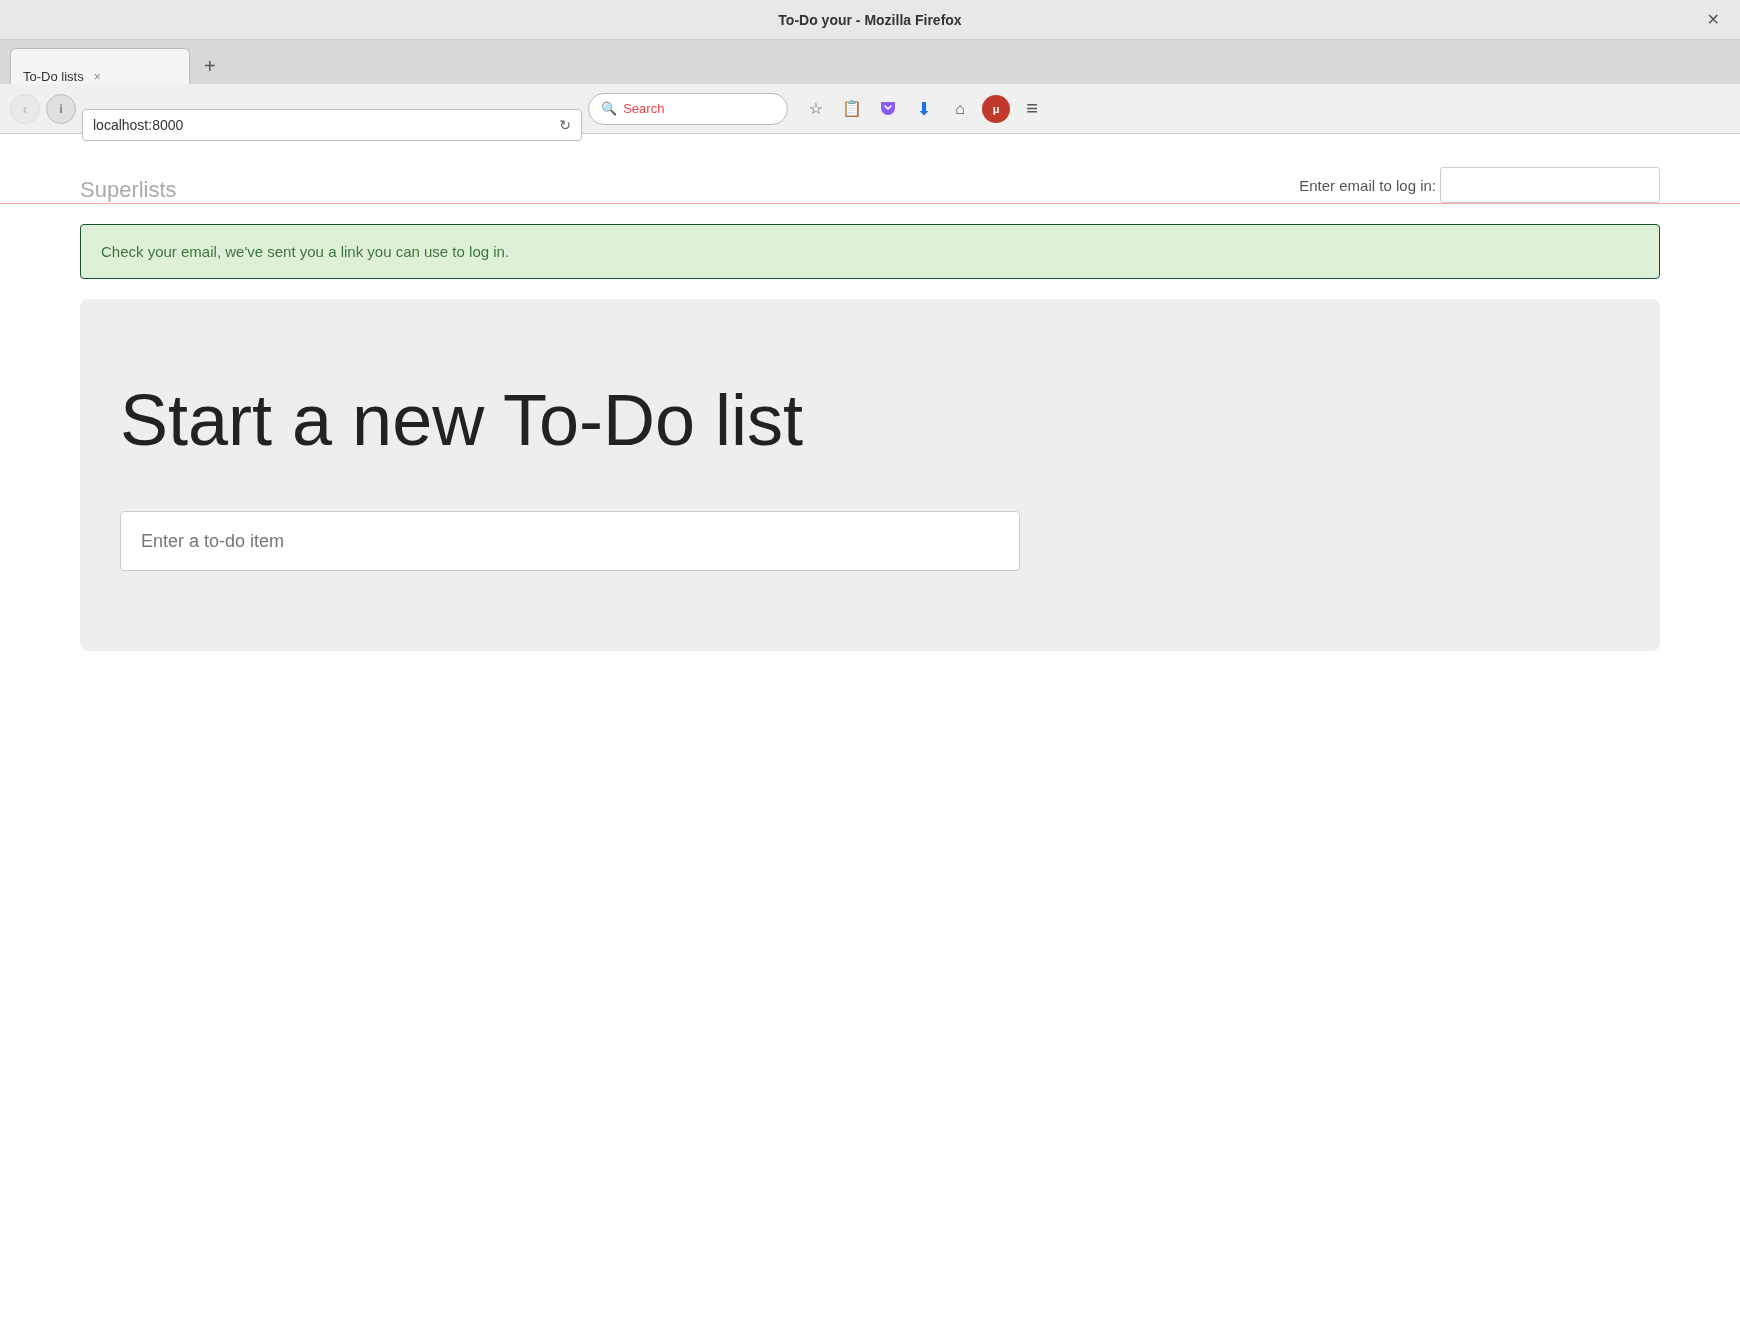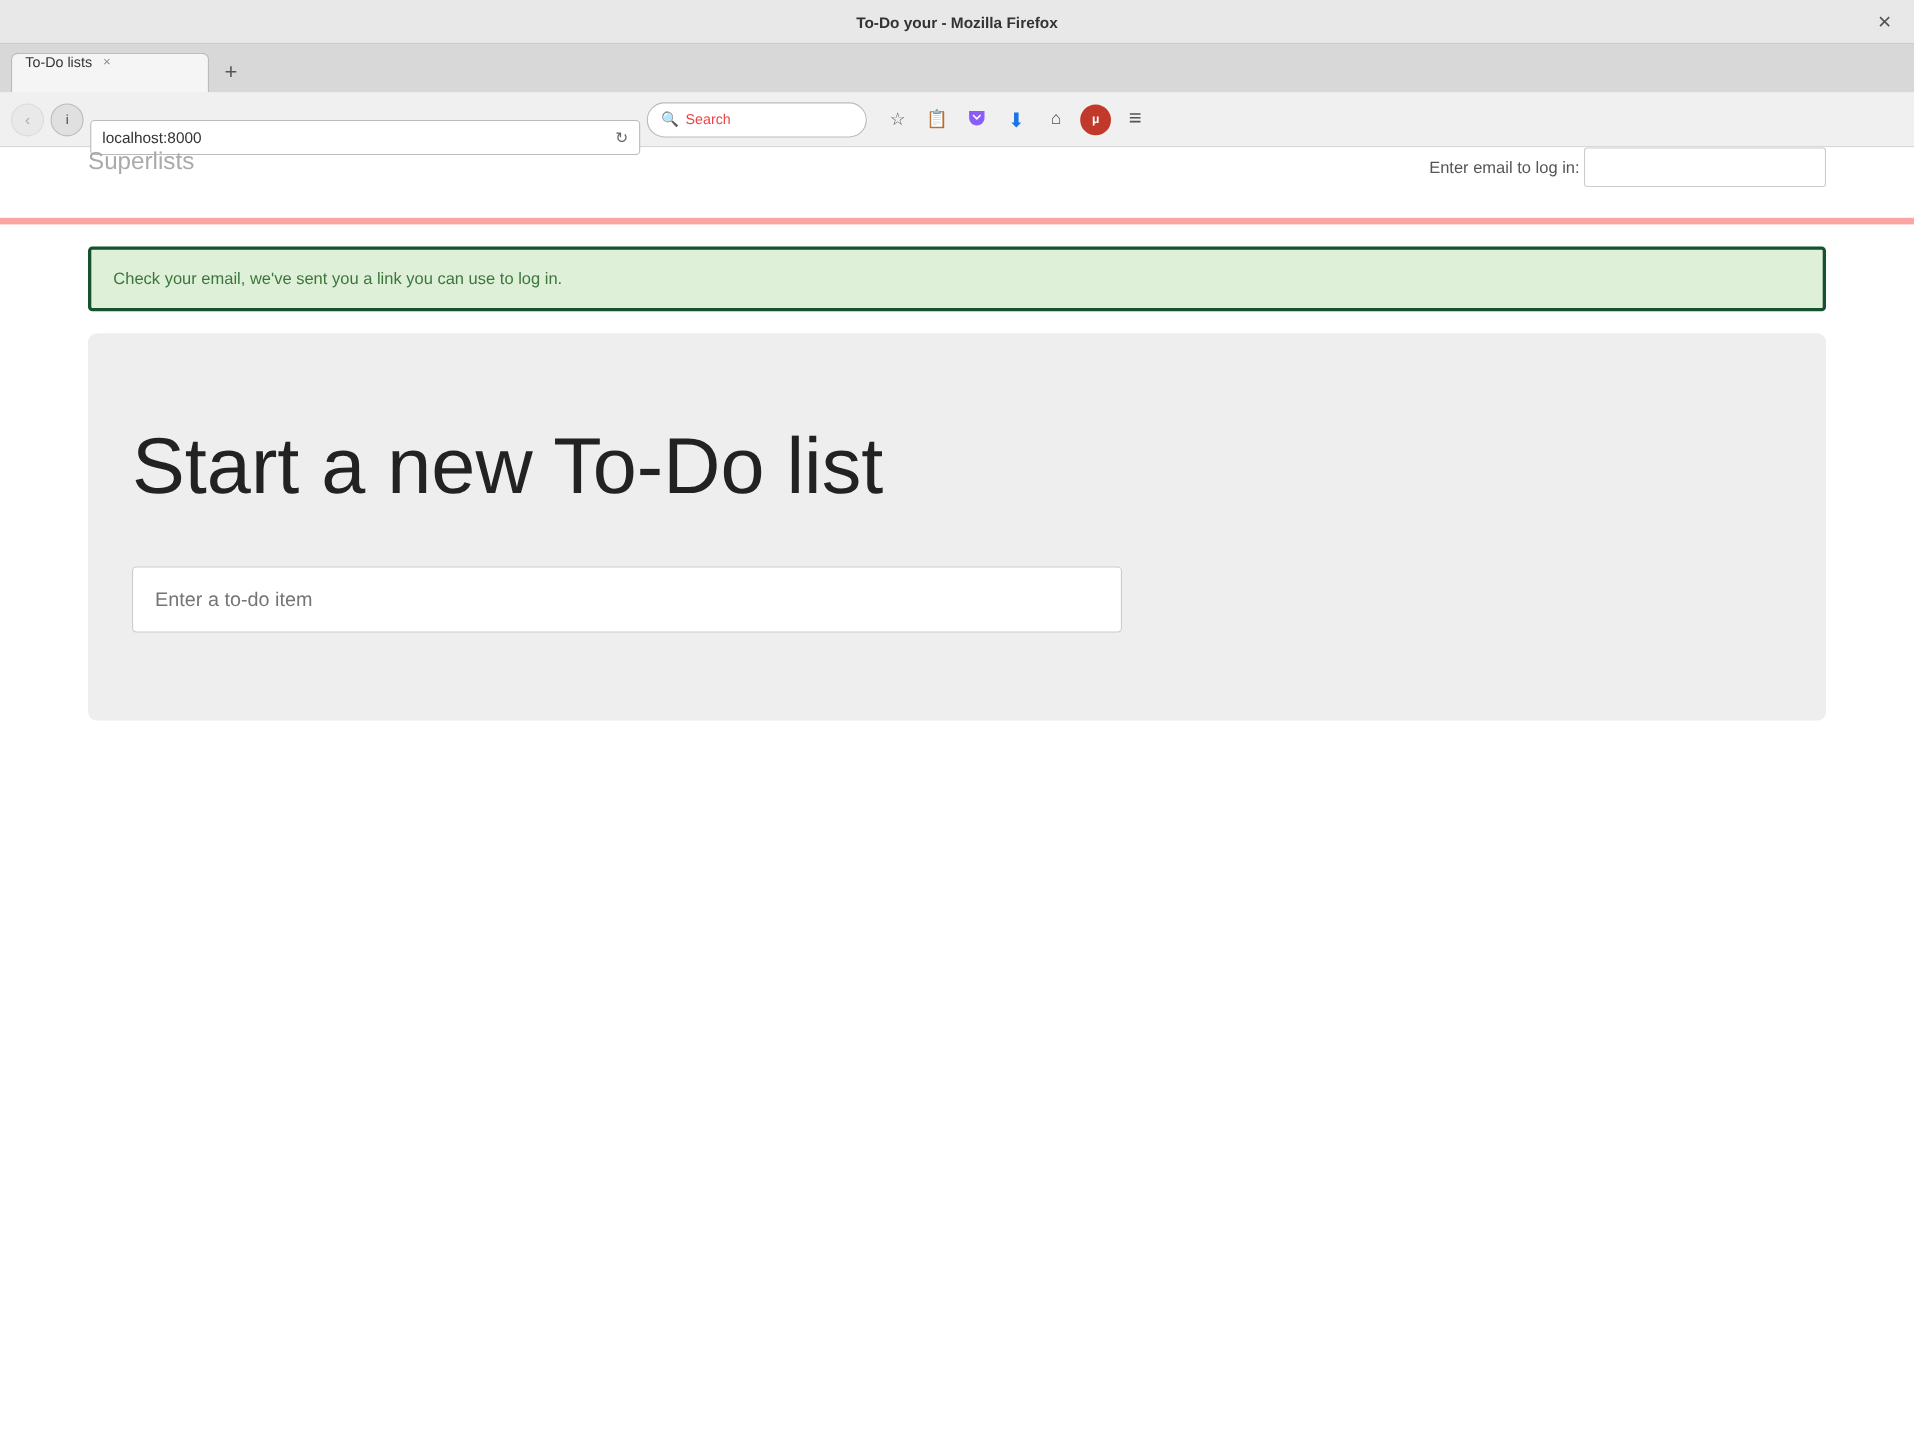--- a/index.html
+++ b/index.html
@@ -36,21 +36,21 @@
       align-items: flex-end;
       padding-left: 10px;
     }
     .tab {
       background: #f5f5f5;
       border: 1px solid #bbb;
       border-bottom: none;
       border-radius: 6px 6px 0 0;
       height: 36px;
       display: flex;
-      align-items: flex-start;
+      align-items: flex-end;
       padding: 0 12px;
       min-width: 180px;
       font-size: 13px;
       color: #333;
       position: relative;
     }
     .tab-close {
       margin-left: 10px;
       color: #888;
       font-size: 12px;
@@ -154,25 +154,25 @@
 
     
     .page-content {
       background: white;
       min-height: 1230px;
     }
 
     
     .site-header {
       background: white;
-      border-bottom: 6px solid #fca5a5;
+      border-bottom: 1px solid #fca5a5;
       padding: 0 80px;
       height: 70px;
       display: flex;
-      align-items: flex-start;
+      align-items: flex-end;
       justify-content: space-between;
     }
     .site-brand {
       font-size: 22px;
       color: #aaa;
       font-weight: normal;
     }
     .site-login {
       display: flex;
       align-items: center;
@@ -187,21 +187,21 @@
       width: 220px;
       padding: 0 10px;
       font-size: 14px;
       outline: none;
     }
 
     
     .alert-success {
       margin: 20px 80px;
       background: #dff0d8;
-      border: 3px solid #14532d;
+      border: 1px solid #14532d;
       border-radius: 4px;
       padding: 18px 20px;
       font-size: 15px;
       color: #3c763d;
     }
 
     
     .jumbotron {
       margin: 20px 80px;
       background: #eeeeee;

